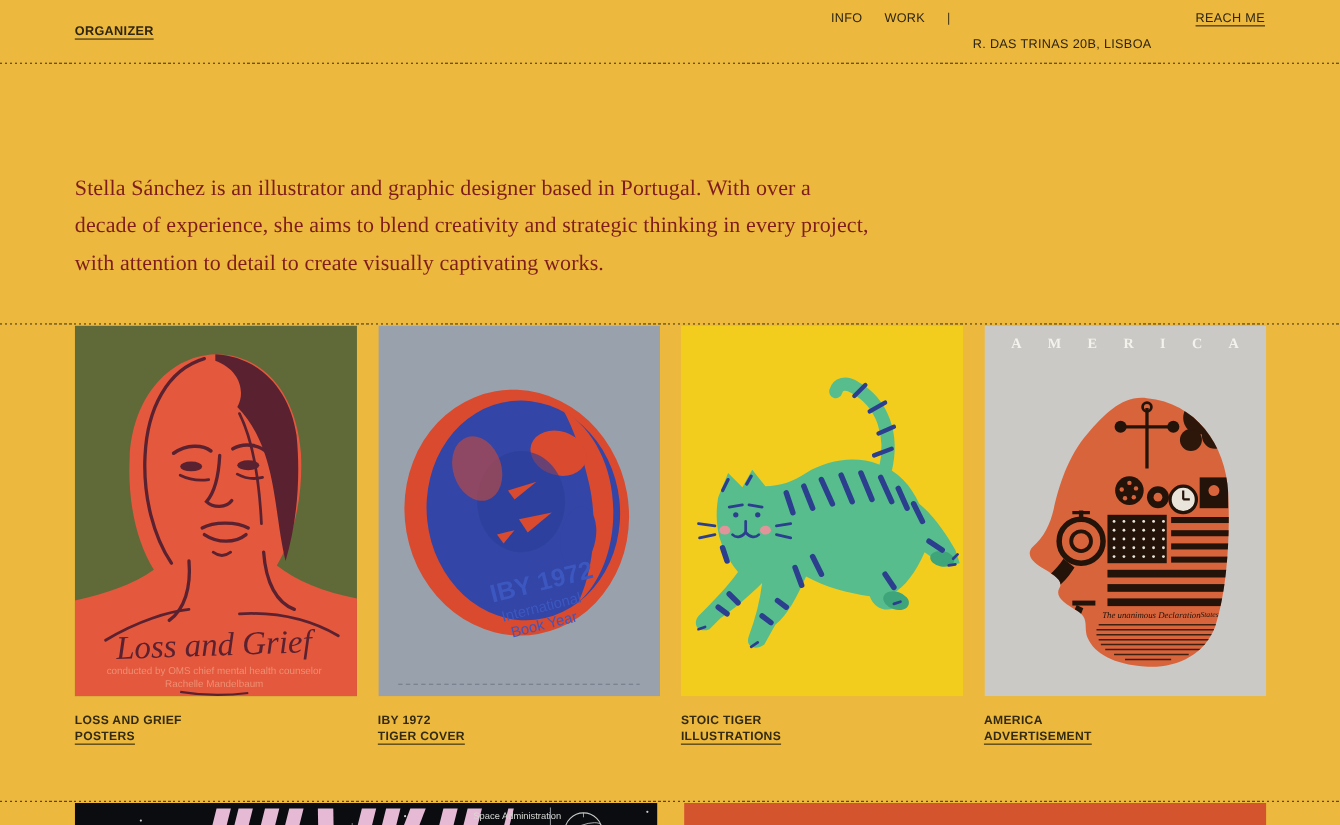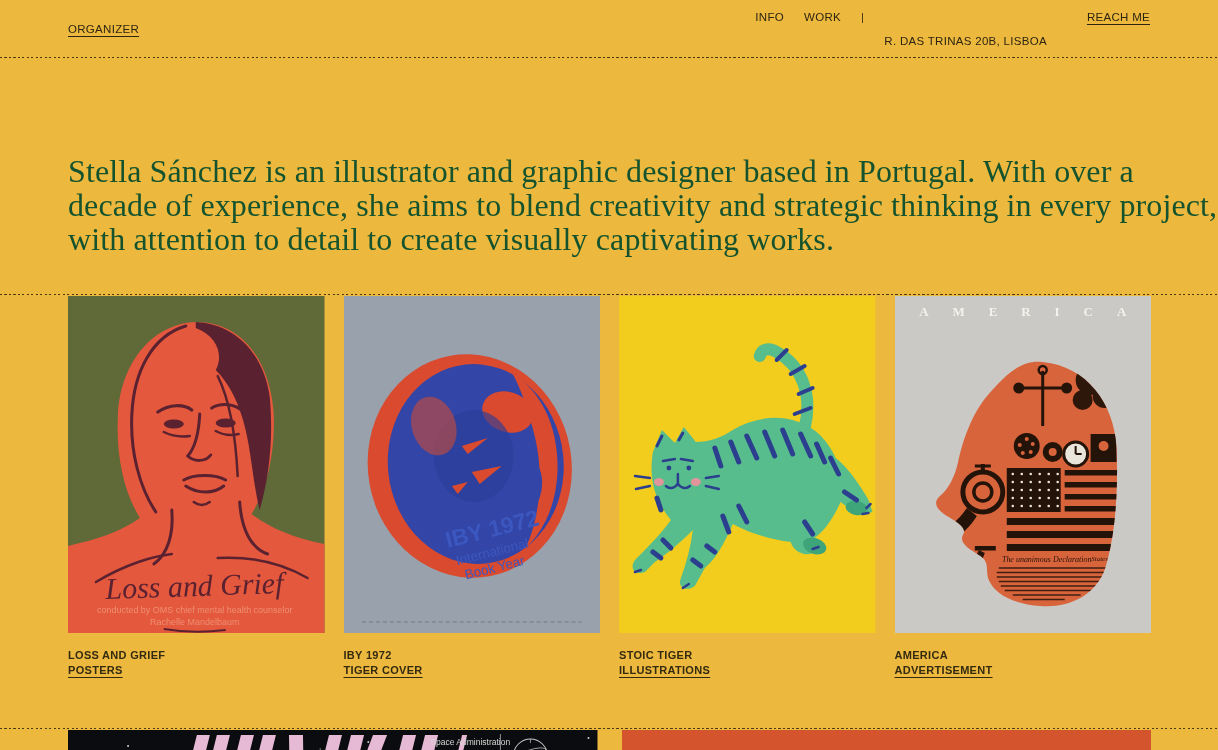--- a/index.html
+++ b/index.html
@@ -17,33 +17,33 @@
     background-image:repeating-linear-gradient(90deg, rgba(48,37,8,.85) 0 2px, transparent 2px 4.5px);
   }
 
   
   .header {
     height:57px;
     display:flex; align-items:center; justify-content:space-between;
     padding:0 68px;
     font-size:11.5px; letter-spacing:.3px; font-weight:500;
   }
-  .logo { font-weight:400; text-decoration:underline; text-underline-offset:3px; text-decoration-thickness:1px; }
+  .logo { font-weight:700; text-decoration:underline; text-underline-offset:3px; text-decoration-thickness:1px; }
   .hnav { display:flex; align-items:flex-start; gap:20px; }
   .hnav .addr { margin-right:20px;margin-top:24px; }
   .hnav .sep { opacity:.9; }
   .reach { font-weight:400; text-decoration:underline; text-underline-offset:3px; text-decoration-thickness:1px; }
 
   
   .intro {
     padding:96px 68px 38px 68px;
     font-family:"Liberation Serif", serif;
-    font-size:32px;
+    font-size:20px;
     line-height:34px;
-    color:#14532d;
+    color:#7f1d1d;
     letter-spacing:.1px;
   }
   .intro div { white-space:nowrap; }
 
   
   .row1 {
     display:grid;
     grid-template-columns:repeat(4, 1fr);
     gap:19px;
     padding:1px 67px 50px 68px;

